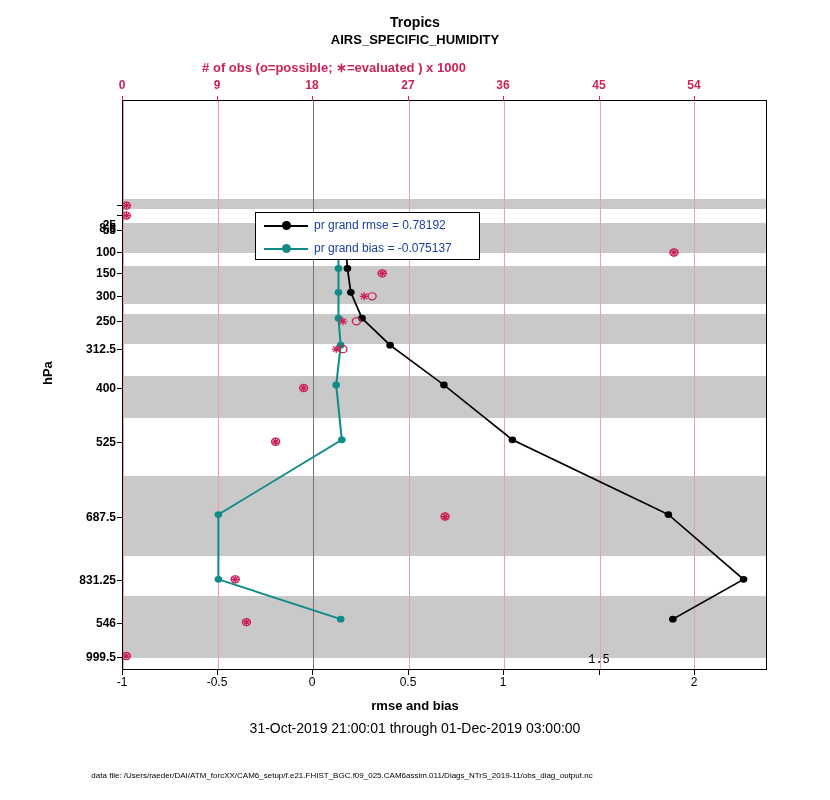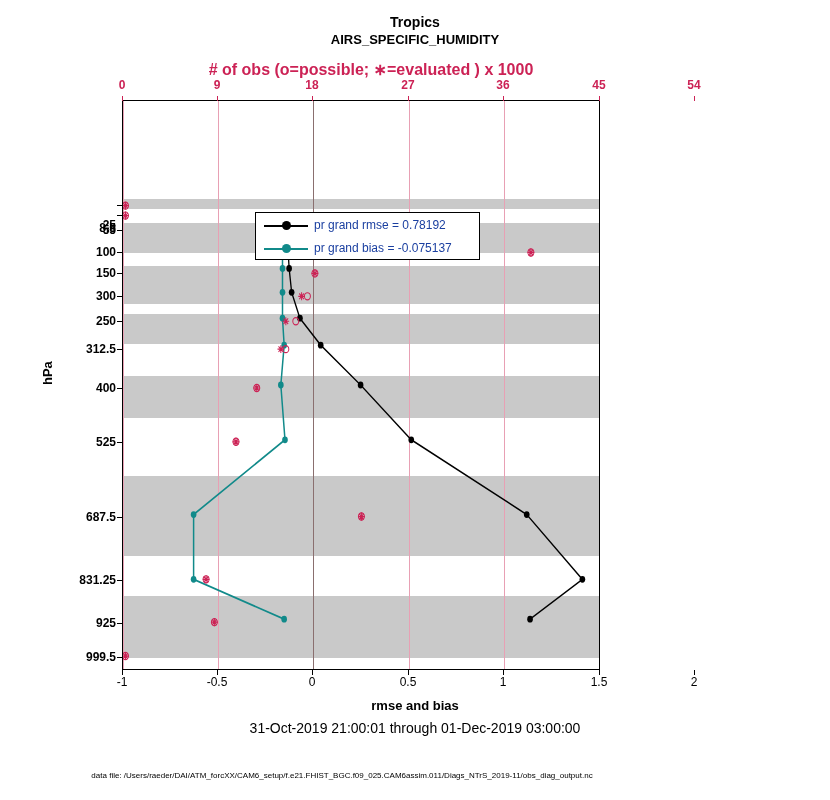--- a/index.html
+++ b/index.html
@@ -37,31 +37,30 @@
     font-size: 13px;
     font-weight: bold;
     line-height: 17px;
   }
   .top-axis-label {
     position: absolute;
     left: 0;
     top: 60px;
     width: 668px;
     text-align: center;
-    font-size: 16px;
+    font-size: 13px;
     font-weight: bold;
     color: #cc2255;
-    padding-left: 37px;
   }
   
   #plot {
     position: absolute;
     left: 122px;
     top: 100px;
-    width: 478px;
+    width: 645px;
     height: 570px;
     border: 1px solid #000000;
     box-sizing: border-box;
     background: #ffffff;
     overflow: hidden;
   }
   .band {
     position: absolute;
     left: 0;
     width: 100%;
@@ -345,36 +344,36 @@
   <div class="tickmark-bottom" style="left:408px;top:670px;"></div>
   <div class="tickmark-bottom" style="left:503px;top:670px;"></div>
   <div class="tickmark-bottom" style="left:599px;top:670px;"></div>
   <div class="tickmark-bottom" style="left:694px;top:670px;"></div>
 
   <div class="xtick" style="left:122px;top:675px;">-1</div>
   <div class="xtick" style="left:217px;top:675px;">-0.5</div>
   <div class="xtick" style="left:312px;top:675px;">0</div>
   <div class="xtick" style="left:408px;top:675px;">0.5</div>
   <div class="xtick" style="left:503px;top:675px;">1</div>
-  <div class="xtick" style="left:599px;top:675px;">1.5</div>
+  <div class="xtick" style="left:599px;top:653px;font-family:Liberation Mono, monospace;">1.5</div>
   <div class="xtick" style="left:694px;top:675px;">2</div>
 
   <div class="ytick" style="left:58px;top:205px;width:58px;margin-top:23px;">8.5</div>
   <div class="ytick" style="left:58px;top:215px;width:58px;margin-top:10px;">25</div>
   <div class="ytick" style="left:58px;top:230px;width:58px;">55</div>
   <div class="ytick" style="left:58px;top:252px;width:58px;text-align:right;">100</div>
   <div class="ytick" style="left:58px;top:273px;width:58px;">150</div>
   <div class="ytick" style="left:58px;top:296px;width:58px;">300</div>
   <div class="ytick" style="left:58px;top:321px;width:58px;">250</div>
   <div class="ytick" style="left:58px;top:349px;width:58px;">312.5</div>
   <div class="ytick" style="left:58px;top:388px;width:58px;">400</div>
   <div class="ytick" style="left:58px;top:442px;width:58px;">525</div>
   <div class="ytick" style="left:58px;top:517px;width:58px;">687.5</div>
   <div class="ytick" style="left:58px;top:580px;width:58px;">831.25</div>
-  <div class="ytick" style="left:58px;top:623px;width:58px;">925</div>
+  <div class="ytick" style="left:58px;top:623px;width:58px;">546</div>
   <div class="ytick" style="left:58px;top:657px;width:58px;">999.5</div>
 
   <div class="tickmark-left" style="left:117px;top:205px;"></div>
   <div class="tickmark-left" style="left:117px;top:215px;"></div>
   <div class="tickmark-left" style="left:117px;top:230px;"></div>
   <div class="tickmark-left" style="left:117px;top:252px;"></div>
   <div class="tickmark-left" style="left:117px;top:273px;"></div>
   <div class="tickmark-left" style="left:117px;top:296px;"></div>
   <div class="tickmark-left" style="left:117px;top:321px;"></div>
   <div class="tickmark-left" style="left:117px;top:349px;"></div>

